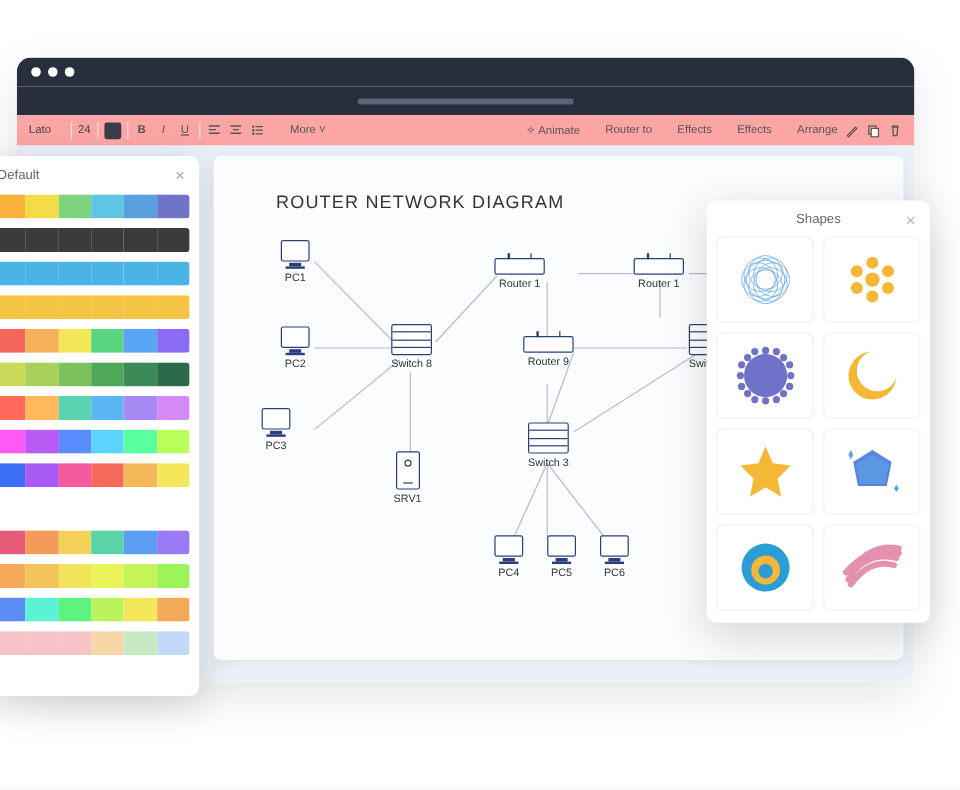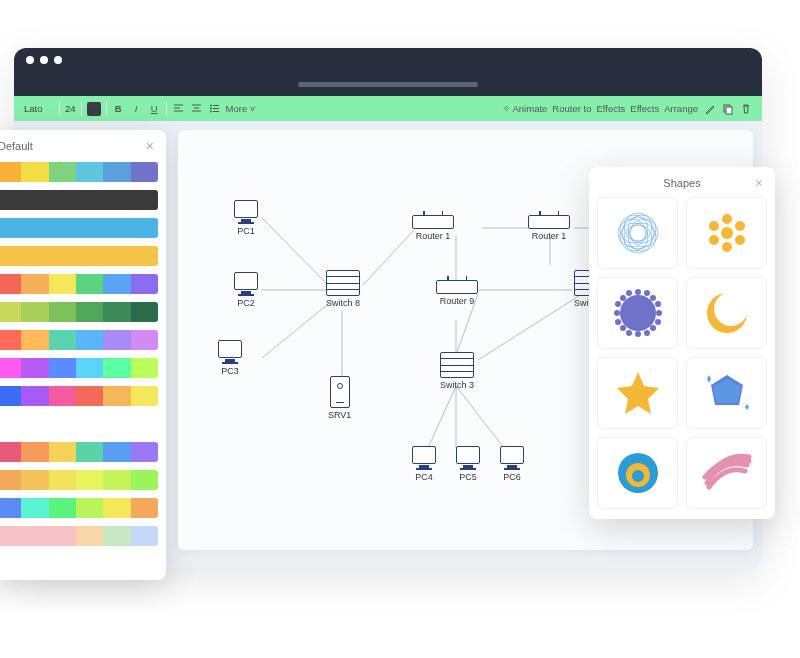--- a/index.html
+++ b/index.html
@@ -33,35 +33,35 @@
   }
   .tabbar {
     height: 24px; background: #272e3d;
     display: flex; align-items: center; justify-content: center;
   }
   .tabpill {
     width: 180px; height: 5px; border-radius: 3px; background: #5c6576;
   }
   .toolbar {
     height: 26px;
-    background: #86efac;
+    background: #fca5a5;
     border-bottom: 1px solid #eceef1;
     display: flex;
     align-items: center;
     padding: 0 10px;
     font-size: 9.5px;
     color: #444;
     gap: 6px;
   }
   .toolbar .grp { display: flex; align-items: center; gap: 5px; }
   .toolbar .spacer { flex: 1; }
   .fontname { width: 30px; text-overflow: ellipsis; overflow: hidden; white-space: nowrap; }
   .colorchip { width: 14px; height: 14px; background: #3d3b45; border-radius: 2px; }
   .ic { width: 13px; height: 13px; display: flex; align-items: center; justify-content: center; color: #555; }
-  .toolbar .txtbtn { color: #555; }
+  .toolbar .txtbtn { color: #555; margin-left: 16px; }
   .toolbar .sep { width:1px; height:14px; background:#e2e4e8; }
   .workspace {
     position: absolute;
     left: 0; top: 74px; right: 0; bottom: 0;
     background: #eaf0f6;
   }
   
   .palette-panel {
     position: absolute;
     left: -14px;
@@ -366,20 +366,21 @@
       <line x1="300" y1="164" x2="278" y2="225"></line>
       <line x1="300" y1="230" x2="404" y2="164"></line>
       <line x1="412" y1="172" x2="412" y2="138"></line>
       <line x1="396" y1="98" x2="432" y2="98"></line>
       <line x1="278" y1="256" x2="250" y2="318"></line>
       <line x1="278" y1="256" x2="278" y2="318"></line>
       <line x1="278" y1="256" x2="326" y2="318"></line>
       <line x1="164" y1="180" x2="164" y2="248"></line>
     </g>
   </svg>
+  <div class="diagram-title">ROUTER NETWORK DIAGRAM</div>
 
   <div class="node" style="left:56px;top:70px">
     <div class="pc"></div>
       <div class="pcstand"></div>
       <div class="pcbase"></div>
     <div class="lab">PC1</div>
   </div>
   <div class="node" style="left:56px;top:142px">
     <div class="pc"></div>
       <div class="pcstand"></div>

